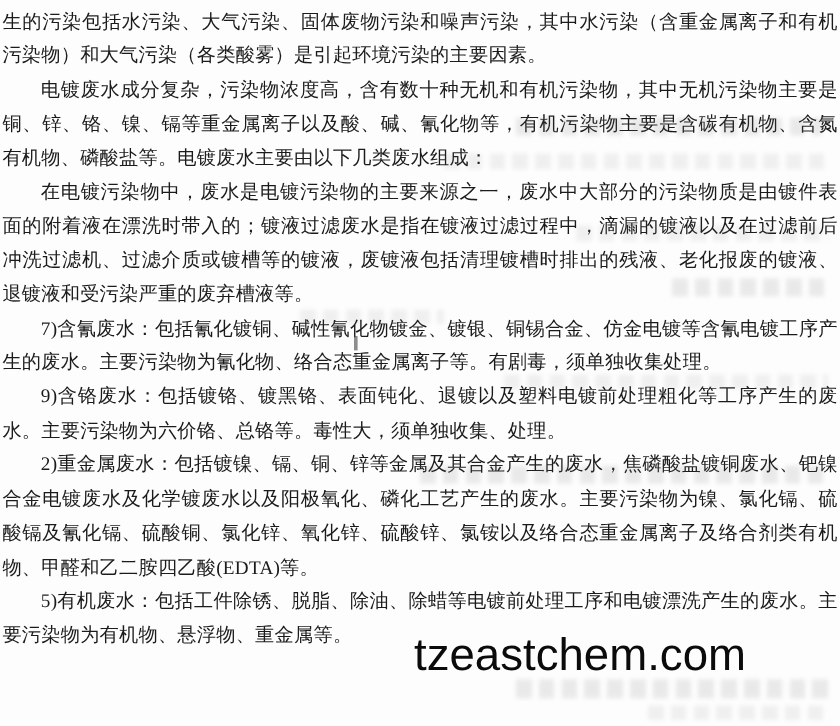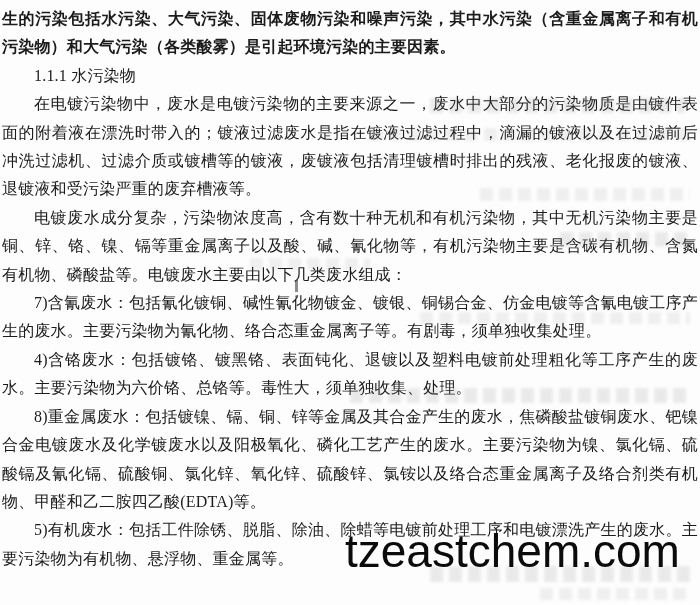--- a/index.html
+++ b/index.html
@@ -23,39 +23,39 @@
   }
   .para {
     margin: 0;
     font-size: 16px;
     line-height: 28.4px;
     text-align: justify;
     letter-spacing: 0.2px;
     color: #1b1b1b;
   }
   .para.indent { text-indent: 2em; }
-  .para.no-indent { text-indent: 0; font-weight: bold; }
+  .para.no-indent { text-indent: 0; }
   .para.heading { text-indent: 2em; }
 
   
   .smudge {
     position: absolute;
     opacity: 0.13;
     filter: blur(1.6px);
     background: repeating-linear-gradient(90deg, #6b6b6b 0 13px, transparent 13px 19px);
     pointer-events: none;
   }
   .smudge.lighter { opacity: 0.09; }
 
   .watermark {
     position: absolute;
     top: 524px;
     left: 345px;
     font-family: "Liberation Sans", "DejaVu Sans", sans-serif;
-    font-size: 46px;
+    font-size: 38px;
     font-weight: 400;
     line-height: 1.2;
     color: #0b0b0b;
     white-space: nowrap;
     pointer-events: none;
   }
 
   
   .stray-mark {
     position: absolute;
@@ -78,32 +78,31 @@
     border-radius: 50%;
   }
 </style>
 </head>
 <body>
 
 <div class="page">
 
   <p class="para no-indent">生的污染包括水污染、大气污染、固体废物污染和噪声污染，其中水污染（含重金属离子和有机污染物）和大气污染（各类酸雾）是引起环境污染的主要因素。</p>
 
-  <p class="para heading">1.1.1  水污染物</p>
+
+  <p class="para indent">电镀废水成分复杂，污染物浓度高，含有数十种无机和有机污染物，其中无机污染物主要是铜、锌、铬、镍、镉等重金属离子以及酸、碱、氰化物等，有机污染物主要是含碳有机物、含氮有机物、磷酸盐等。电镀废水主要由以下几类废水组成：</p>
 
   <p class="para indent">在电镀污染物中，废水是电镀污染物的主要来源之一，废水中大部分的污染物质是由镀件表面的附着液在漂洗时带入的；镀液过滤废水是指在镀液过滤过程中，滴漏的镀液以及在过滤前后冲洗过滤机、过滤介质或镀槽等的镀液，废镀液包括清理镀槽时排出的残液、老化报废的镀液、退镀液和受污染严重的废弃槽液等。</p>
-
-  <p class="para indent">电镀废水成分复杂，污染物浓度高，含有数十种无机和有机污染物，其中无机污染物主要是铜、锌、铬、镍、镉等重金属离子以及酸、碱、氰化物等，有机污染物主要是含碳有机物、含氮有机物、磷酸盐等。电镀废水主要由以下几类废水组成：</p>
 
 
   <p class="para indent">7)含氰废水：包括氰化镀铜、碱性氰化物镀金、镀银、铜锡合金、仿金电镀等含氰电镀工序产生的废水。主要污染物为氰化物、络合态重金属离子等。有剧毒，须单独收集处理。</p>
 
-  <p class="para indent">4)含铬废水：包括镀铬、镀黑铬、表面钝化、退镀以及塑料电镀前处理粗化等工序产生的废水。主要污染物为六价铬、总铬等。毒性大，须单独收集、处理。</p>
+  <p class="para indent">9)含铬废水：包括镀铬、镀黑铬、表面钝化、退镀以及塑料电镀前处理粗化等工序产生的废水。主要污染物为六价铬、总铬等。毒性大，须单独收集、处理。</p>
 
-  <p class="para indent">8)重金属废水：包括镀镍、镉、铜、锌等金属及其合金产生的废水，焦磷酸盐镀铜废水、钯镍合金电镀废水及化学镀废水以及阳极氧化、磷化工艺产生的废水。主要污染物为镍、氯化镉、硫酸镉及氰化镉、硫酸铜、氯化锌、氧化锌、硫酸锌、氯铵以及络合态重金属离子及络合剂类有机物、甲醛和乙二胺四乙酸(EDTA)等。</p>
+  <p class="para indent">2)重金属废水：包括镀镍、镉、铜、锌等金属及其合金产生的废水，焦磷酸盐镀铜废水、钯镍合金电镀废水及化学镀废水以及阳极氧化、磷化工艺产生的废水。主要污染物为镍、氯化镉、硫酸镉及氰化镉、硫酸铜、氯化锌、氧化锌、硫酸锌、氯铵以及络合态重金属离子及络合剂类有机物、甲醛和乙二胺四乙酸(EDTA)等。</p>
 
   <p class="para indent">5)有机废水：包括工件除锈、脱脂、除油、除蜡等电镀前处理工序和电镀漂洗产生的废水。主要污染物为有机物、悬浮物、重金属等。</p>
 
   <div class="smudge" style="left:430px; top:98px; width:255px; height:15px;"></div>
   <div class="smudge lighter" style="left:370px; top:128px; width:320px; height:13px;"></div>
   <div class="smudge lighter" style="left:480px; top:188px; width:210px; height:13px;"></div>
   <div class="smudge" style="left:560px; top:232px; width:130px; height:15px;"></div>
   <div class="smudge lighter" style="left:420px; top:312px; width:270px; height:12px;"></div>
   <div class="smudge" style="left:350px; top:388px; width:340px; height:15px;"></div>
   <div class="smudge lighter" style="left:250px; top:258px; width:120px; height:12px;"></div>

